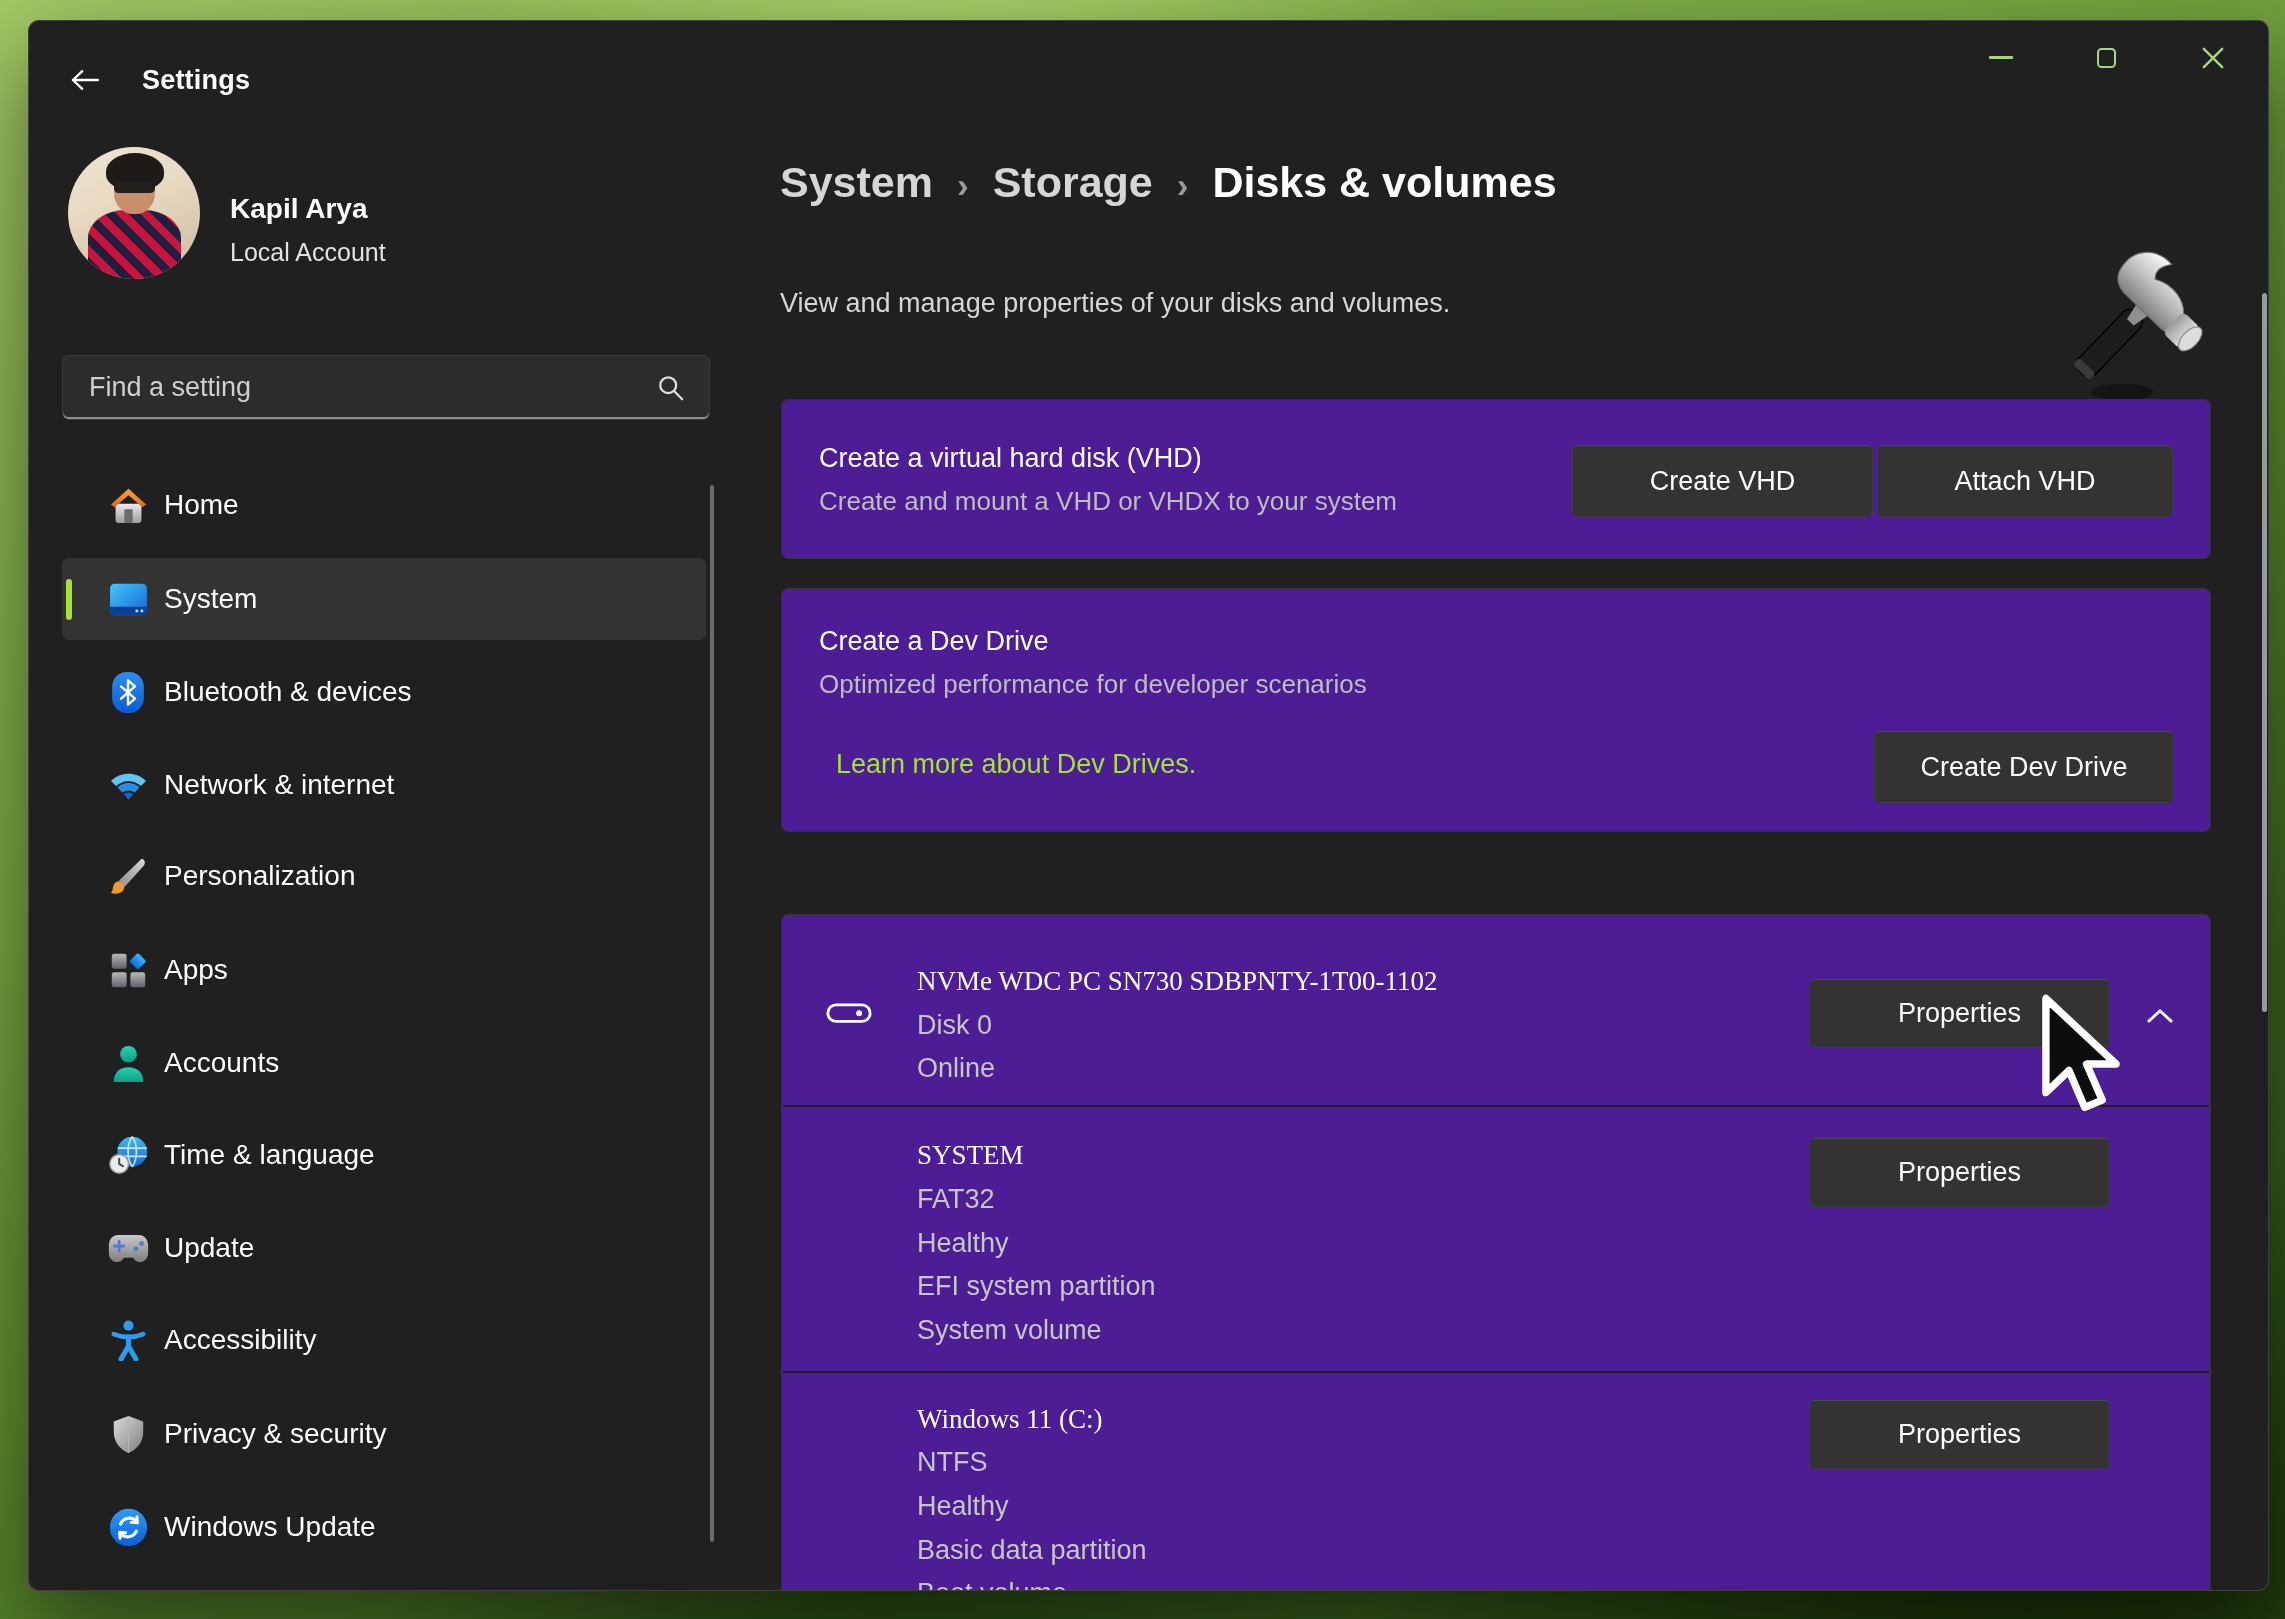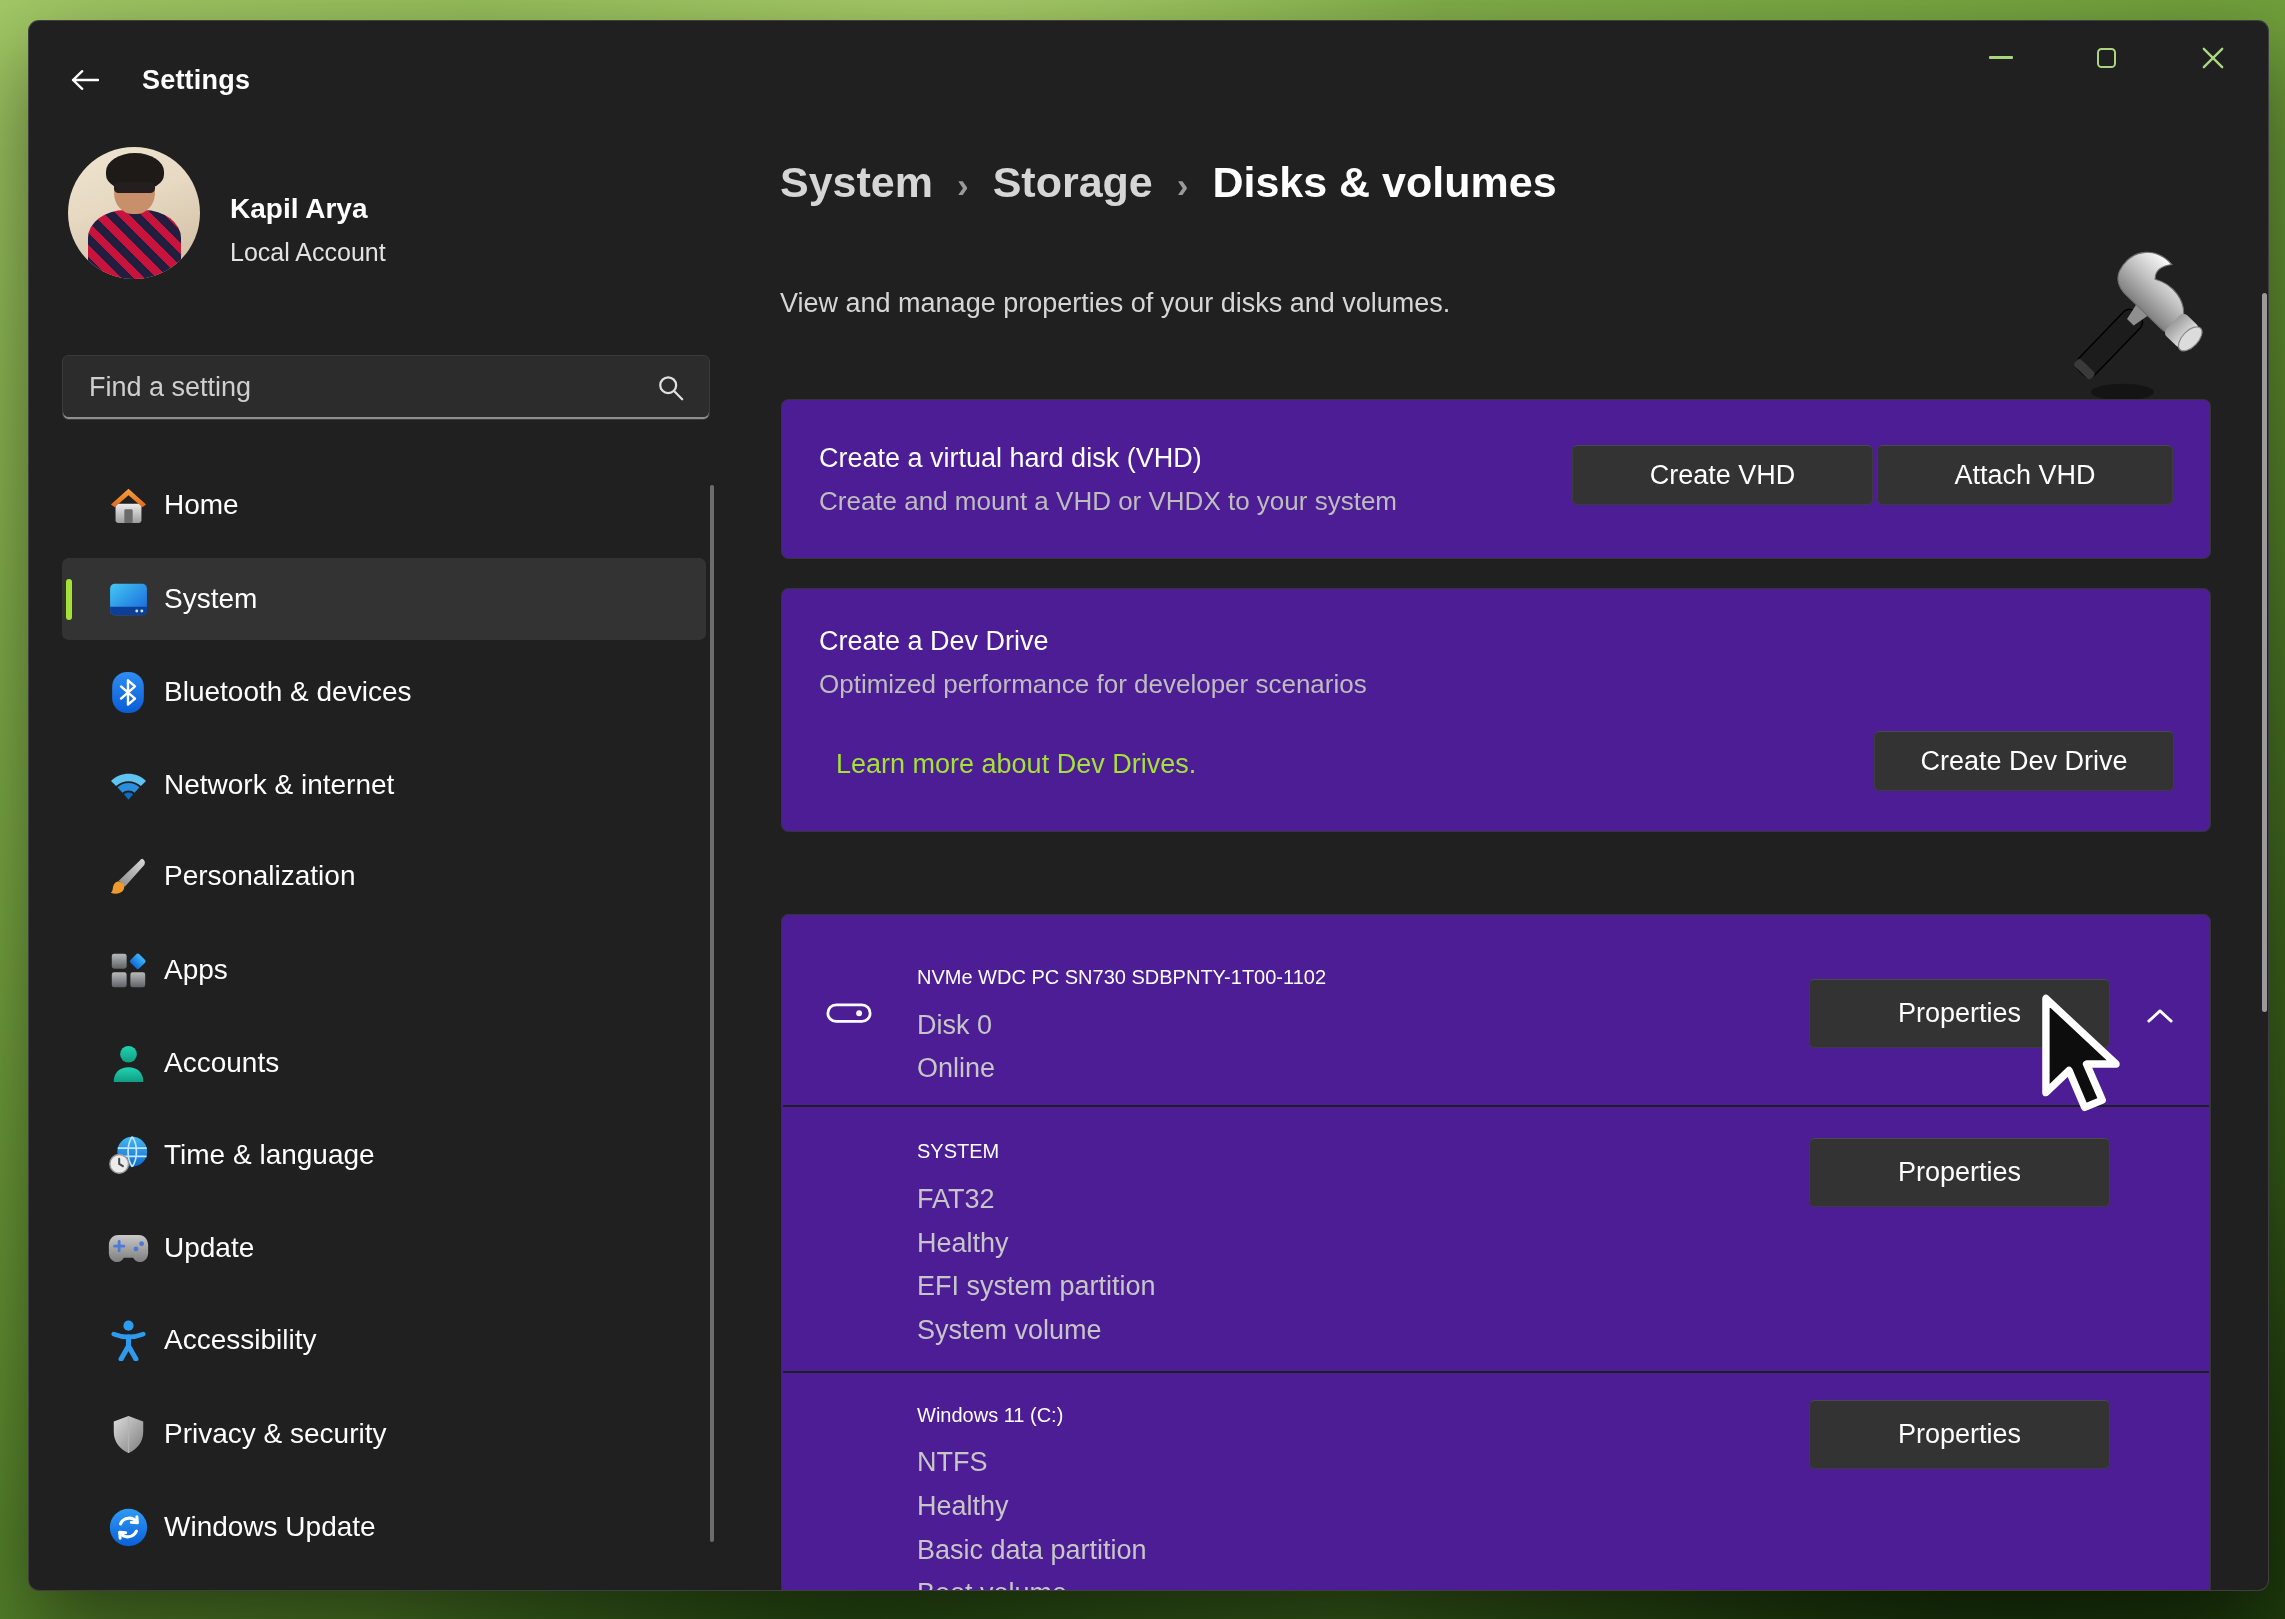--- a/index.html
+++ b/index.html
@@ -58,27 +58,27 @@
     font-size:43px; font-weight:700; }
   .crumb { color:#d6d6d6; } .crumb-sep { color:#9a9a9a; font-size:35px; } .crumb-current { color:#ffffff; }
   .page-desc { position:absolute; left:751px; top:267px; font-size:27px; color:#d6d6d6; }
   .hammer { position:absolute; left:2036px; top:230px; width:162px; height:158px; }
 
   .card { position:absolute; left:752px; width:1430px; background:#4c1d95; border:0.9px solid #353535; border-radius:7.4px;padding-left:16px; }
   .card-vhd { top:378px; height:160px; }
   .card-dev { top:567px; height:244px; }
   .card-title { position:absolute; left:37px; font-size:27px; color:#fff; white-space:nowrap; }
   .card-sub { position:absolute; left:37px; font-size:26px; color:#bdbdbd; white-space:nowrap; }
-  .btn { position:absolute; height:60px; background:#333333; border:0.9px solid #3d3d3d; border-top-color:#4a4a4a;
+  .btn { position:absolute; height:72px; background:#333333; border:0.9px solid #3d3d3d; border-top-color:#4a4a4a;
     border-radius:5.6px; color:#fff; font-size:27px; font-family:inherit; display:flex; align-items:center; justify-content:center; }
   .dev-link { position:absolute; left:54px; top:160px; font-size:27px; color:#a4e336; white-space:nowrap; }
 
   .disk-group { top:893px; height:779px; border-radius:7.4px 7.4px 0 0; }
   .divider { position:absolute; left:0.9px; right:0.9px; height:1.9px; background:#1e1e1e; }
-  .row-title { position:absolute; left:135px; font-size:20px; color:#fff; white-space:nowrap; }
+  .row-title { position:absolute; left:135px; font-size:27px; color:#fff; white-space:nowrap;font-family:Liberation Serif, serif; }
   .row-line { position:absolute; left:135px; font-size:27px; color:#c6c6c6; white-space:nowrap; }
   .disk-icn { position:absolute; left:44px; top:88px; }
   .chev-up { position:absolute; left:1362px; top:90px; width:32px; height:20.4px; display:flex; align-items:center; justify-content:center; }
 
   .main-scroll { position:absolute; left:2233px; top:272px; width:4.6px; height:719px; background:#9a9a9a; border-radius:2.8px; }
   .cursor { position:absolute; left:2004px; top:970px; width:96px; height:135px; z-index:50; pointer-events:none; }
 </style>
 </head>
 <body>
 

